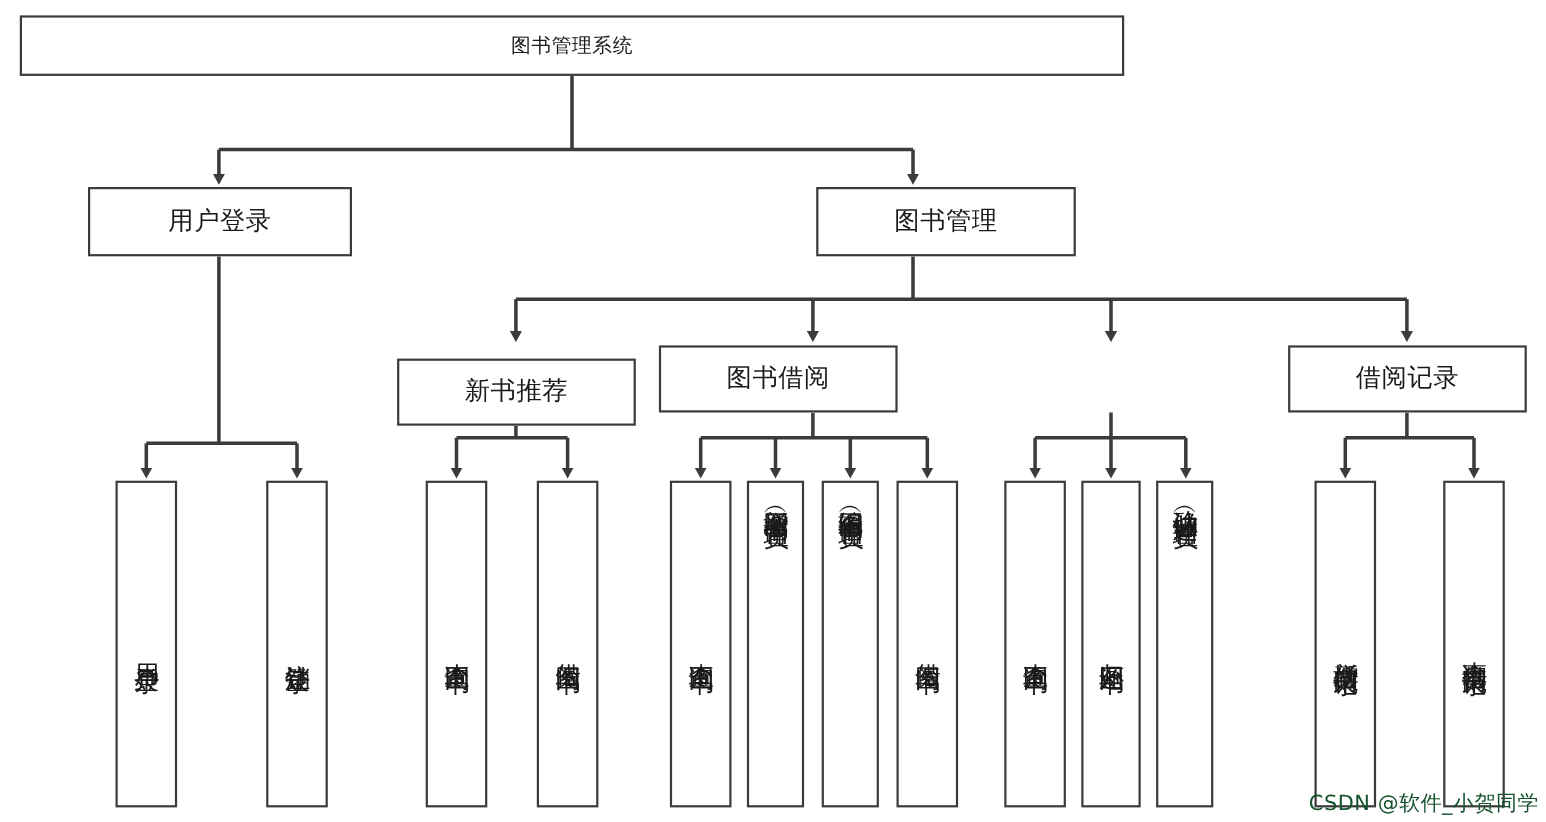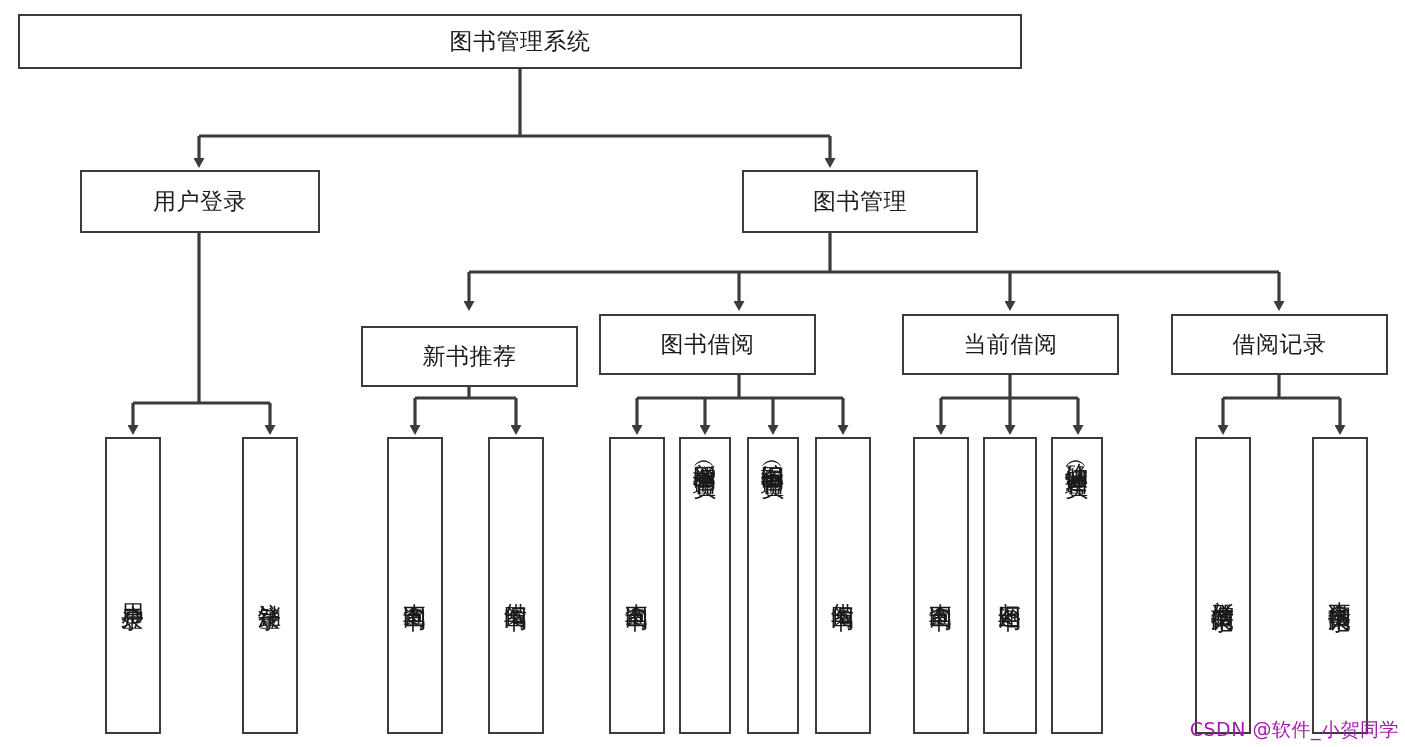--- a/index.html
+++ b/index.html
@@ -41,21 +41,21 @@
     text-align: center;
     line-height: 1.18;
     white-space: nowrap;
   }
   
   .node.horiz .node-label {
     font-size: 23px;
     letter-spacing: 0.5px;
   }
   .node.root .node-label {
-    font-size: 23px;
+    font-size: 18px;
     text-align: right;
   }
   
   .node.vert {
     align-items: flex-start;
     justify-content: center;
     padding-top: 6px;
   }
   .node.vert .node-label {
     writing-mode: vertical-rl;
@@ -73,21 +73,21 @@
     justify-content: center;
   }
   .node.vert.pad-top .vert-wrap {
     align-items: flex-start;
   }
   .watermark {
     position: absolute;
     right: 6px;
     bottom: 4px;
     font-size: 19px;
-    color: #a21caf;
+    color: #14532d;
     letter-spacing: 0.5px;
     z-index: 5;
     white-space: nowrap;
   }
 </style>
 </head>
 <body>
 
 <div id="diagram-root">
 
@@ -153,23 +153,20 @@
   <div class="node horiz" style="left:712px; top:170px; width:236px; height:63px;margin-left:30px;">
     <span class="node-label">图书管理</span>
   </div>
 
   <div class="node horiz" style="left:361px; top:326px; width:217px; height:61px;">
     <span class="node-label">新书推荐</span>
   </div>
   <div class="node horiz" style="left:599px; top:314px; width:217px; height:61px;">
     <span class="node-label">图书借阅</span>
   </div>
-  <div class="node horiz" style="left:902px; top:314px; width:217px; height:61px;">
-    <span class="node-label">当前借阅</span>
-  </div>
   <div class="node horiz" style="left:1171px; top:314px; width:217px; height:61px;">
     <span class="node-label">借阅记录</span>
   </div>
 
   <div class="node vert" style="left:105px; top:437px; width:56px; height:297px;">
     <div class="vert-wrap">
       <span class="node-label">用户登录</span>
     </div>
   </div>
   <div class="node vert" style="left:242px; top:437px; width:56px; height:297px;">

